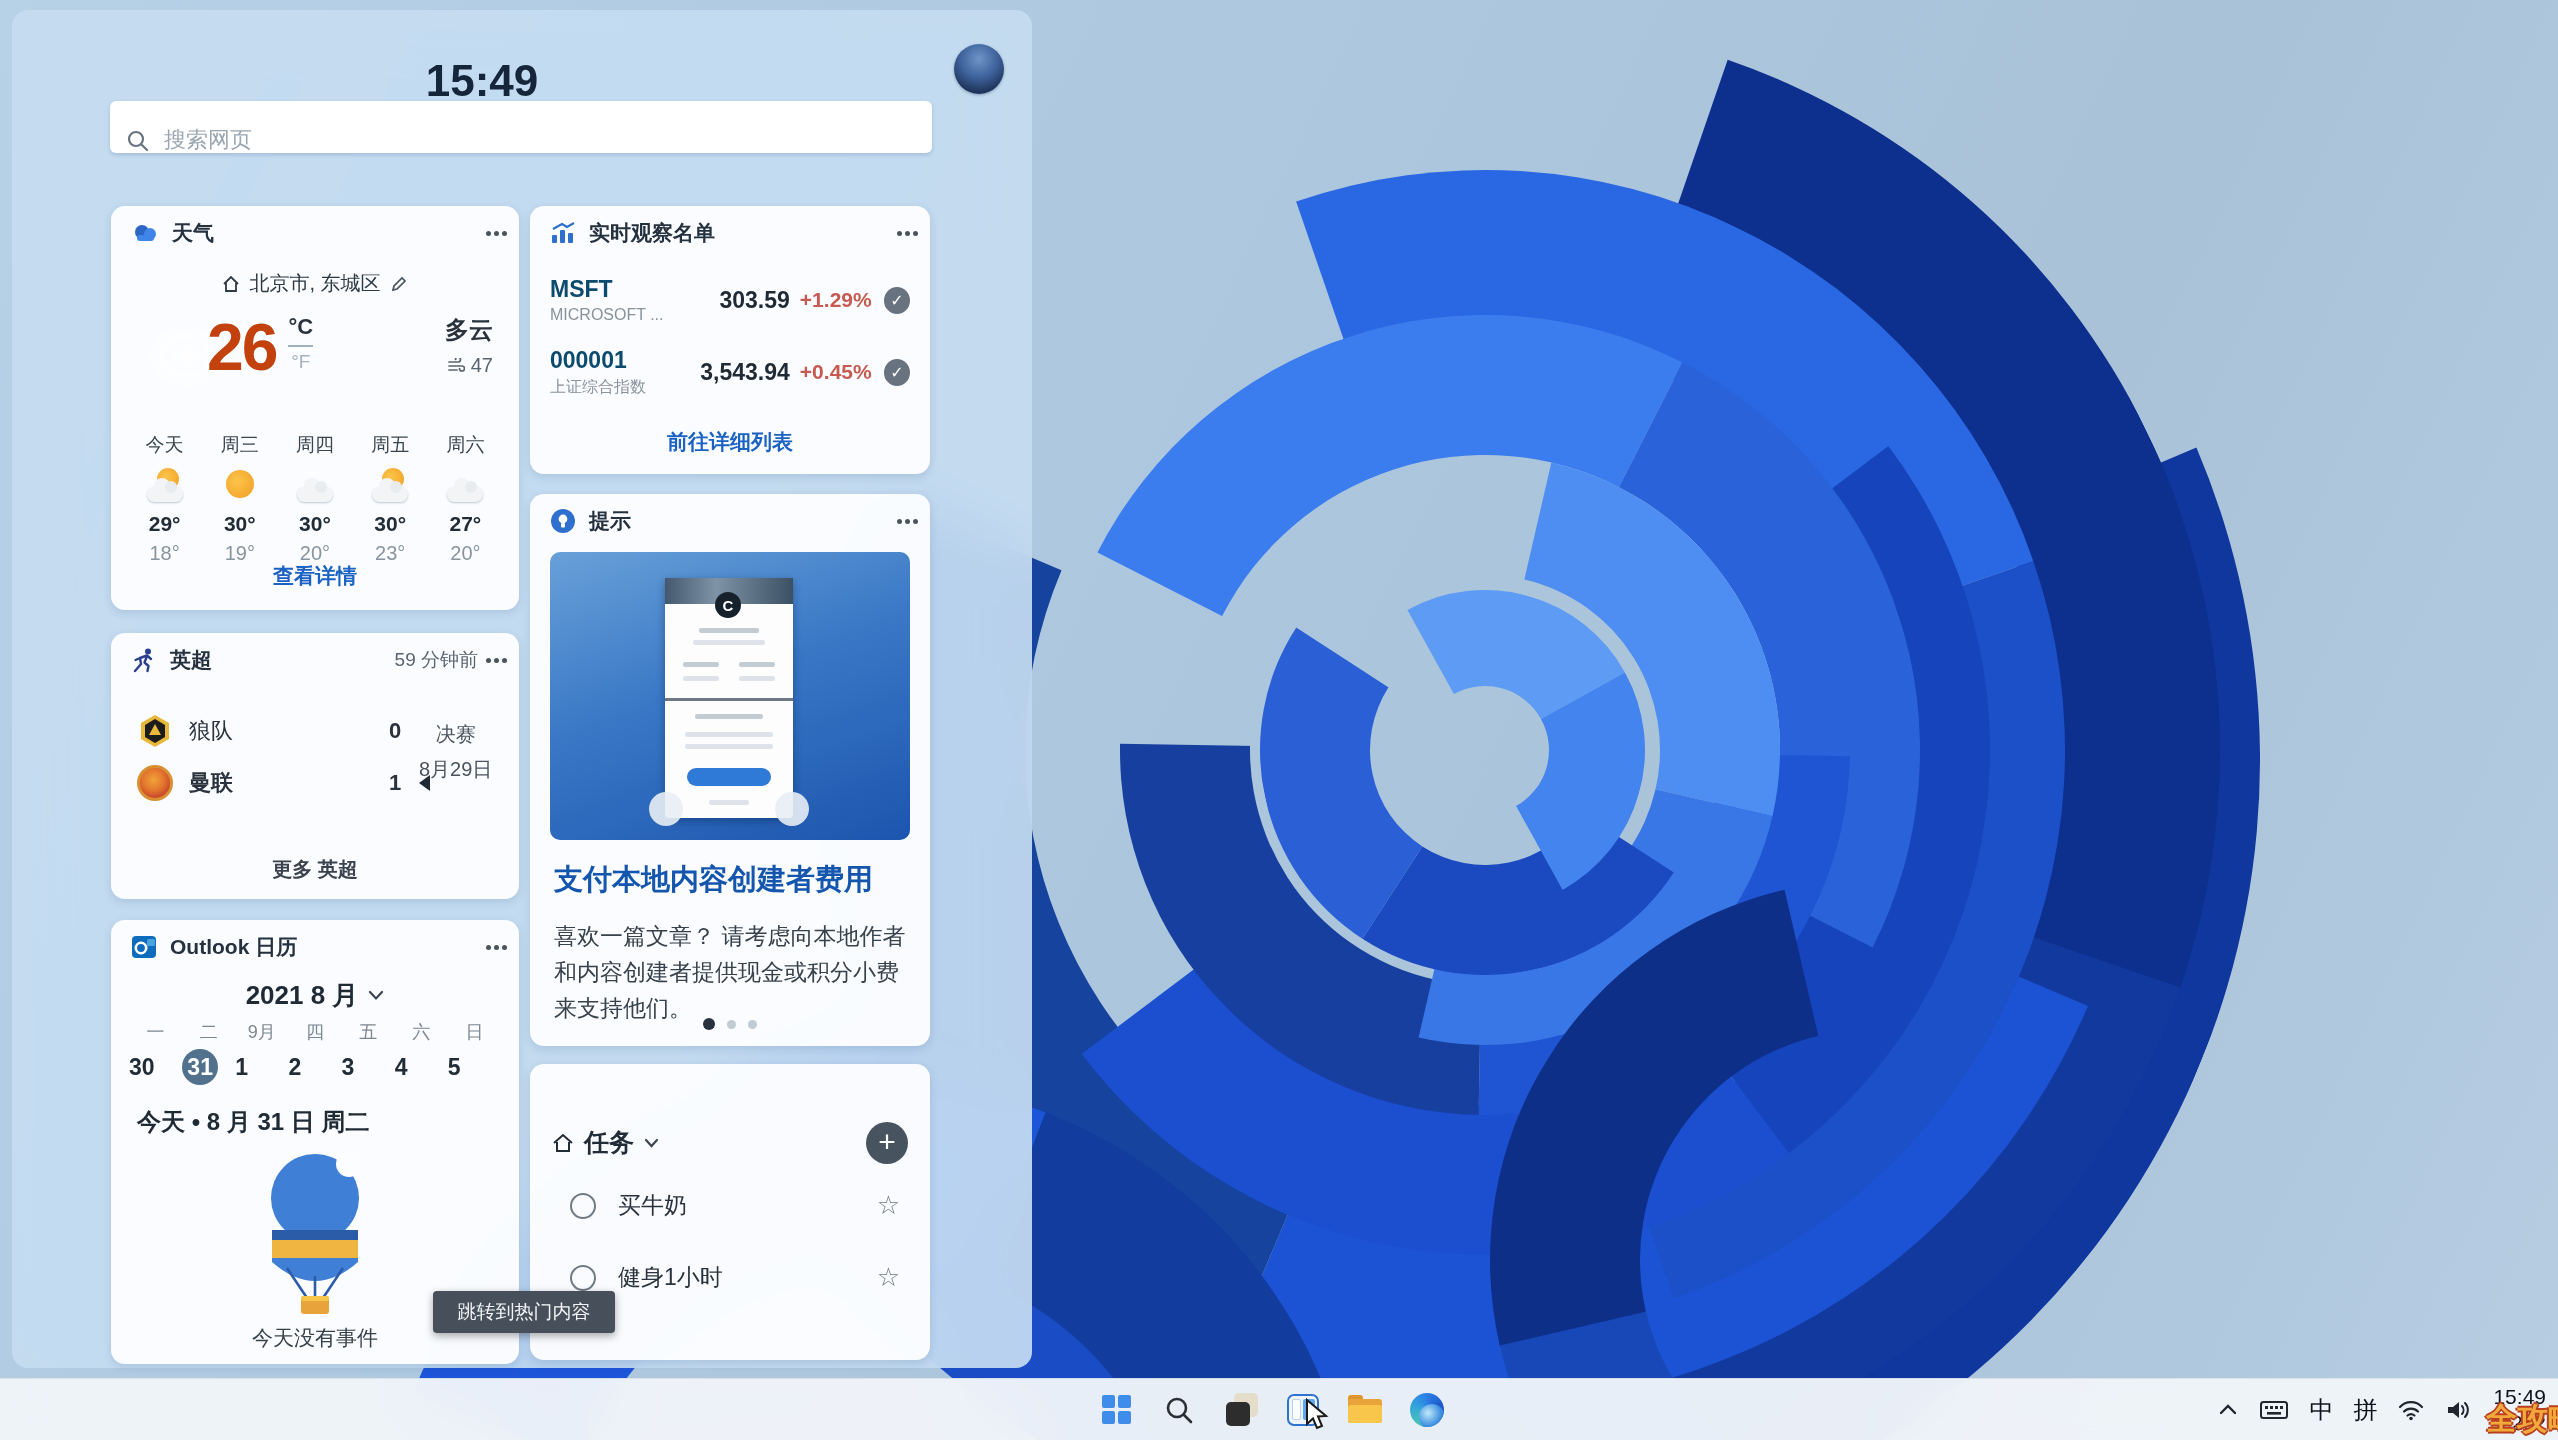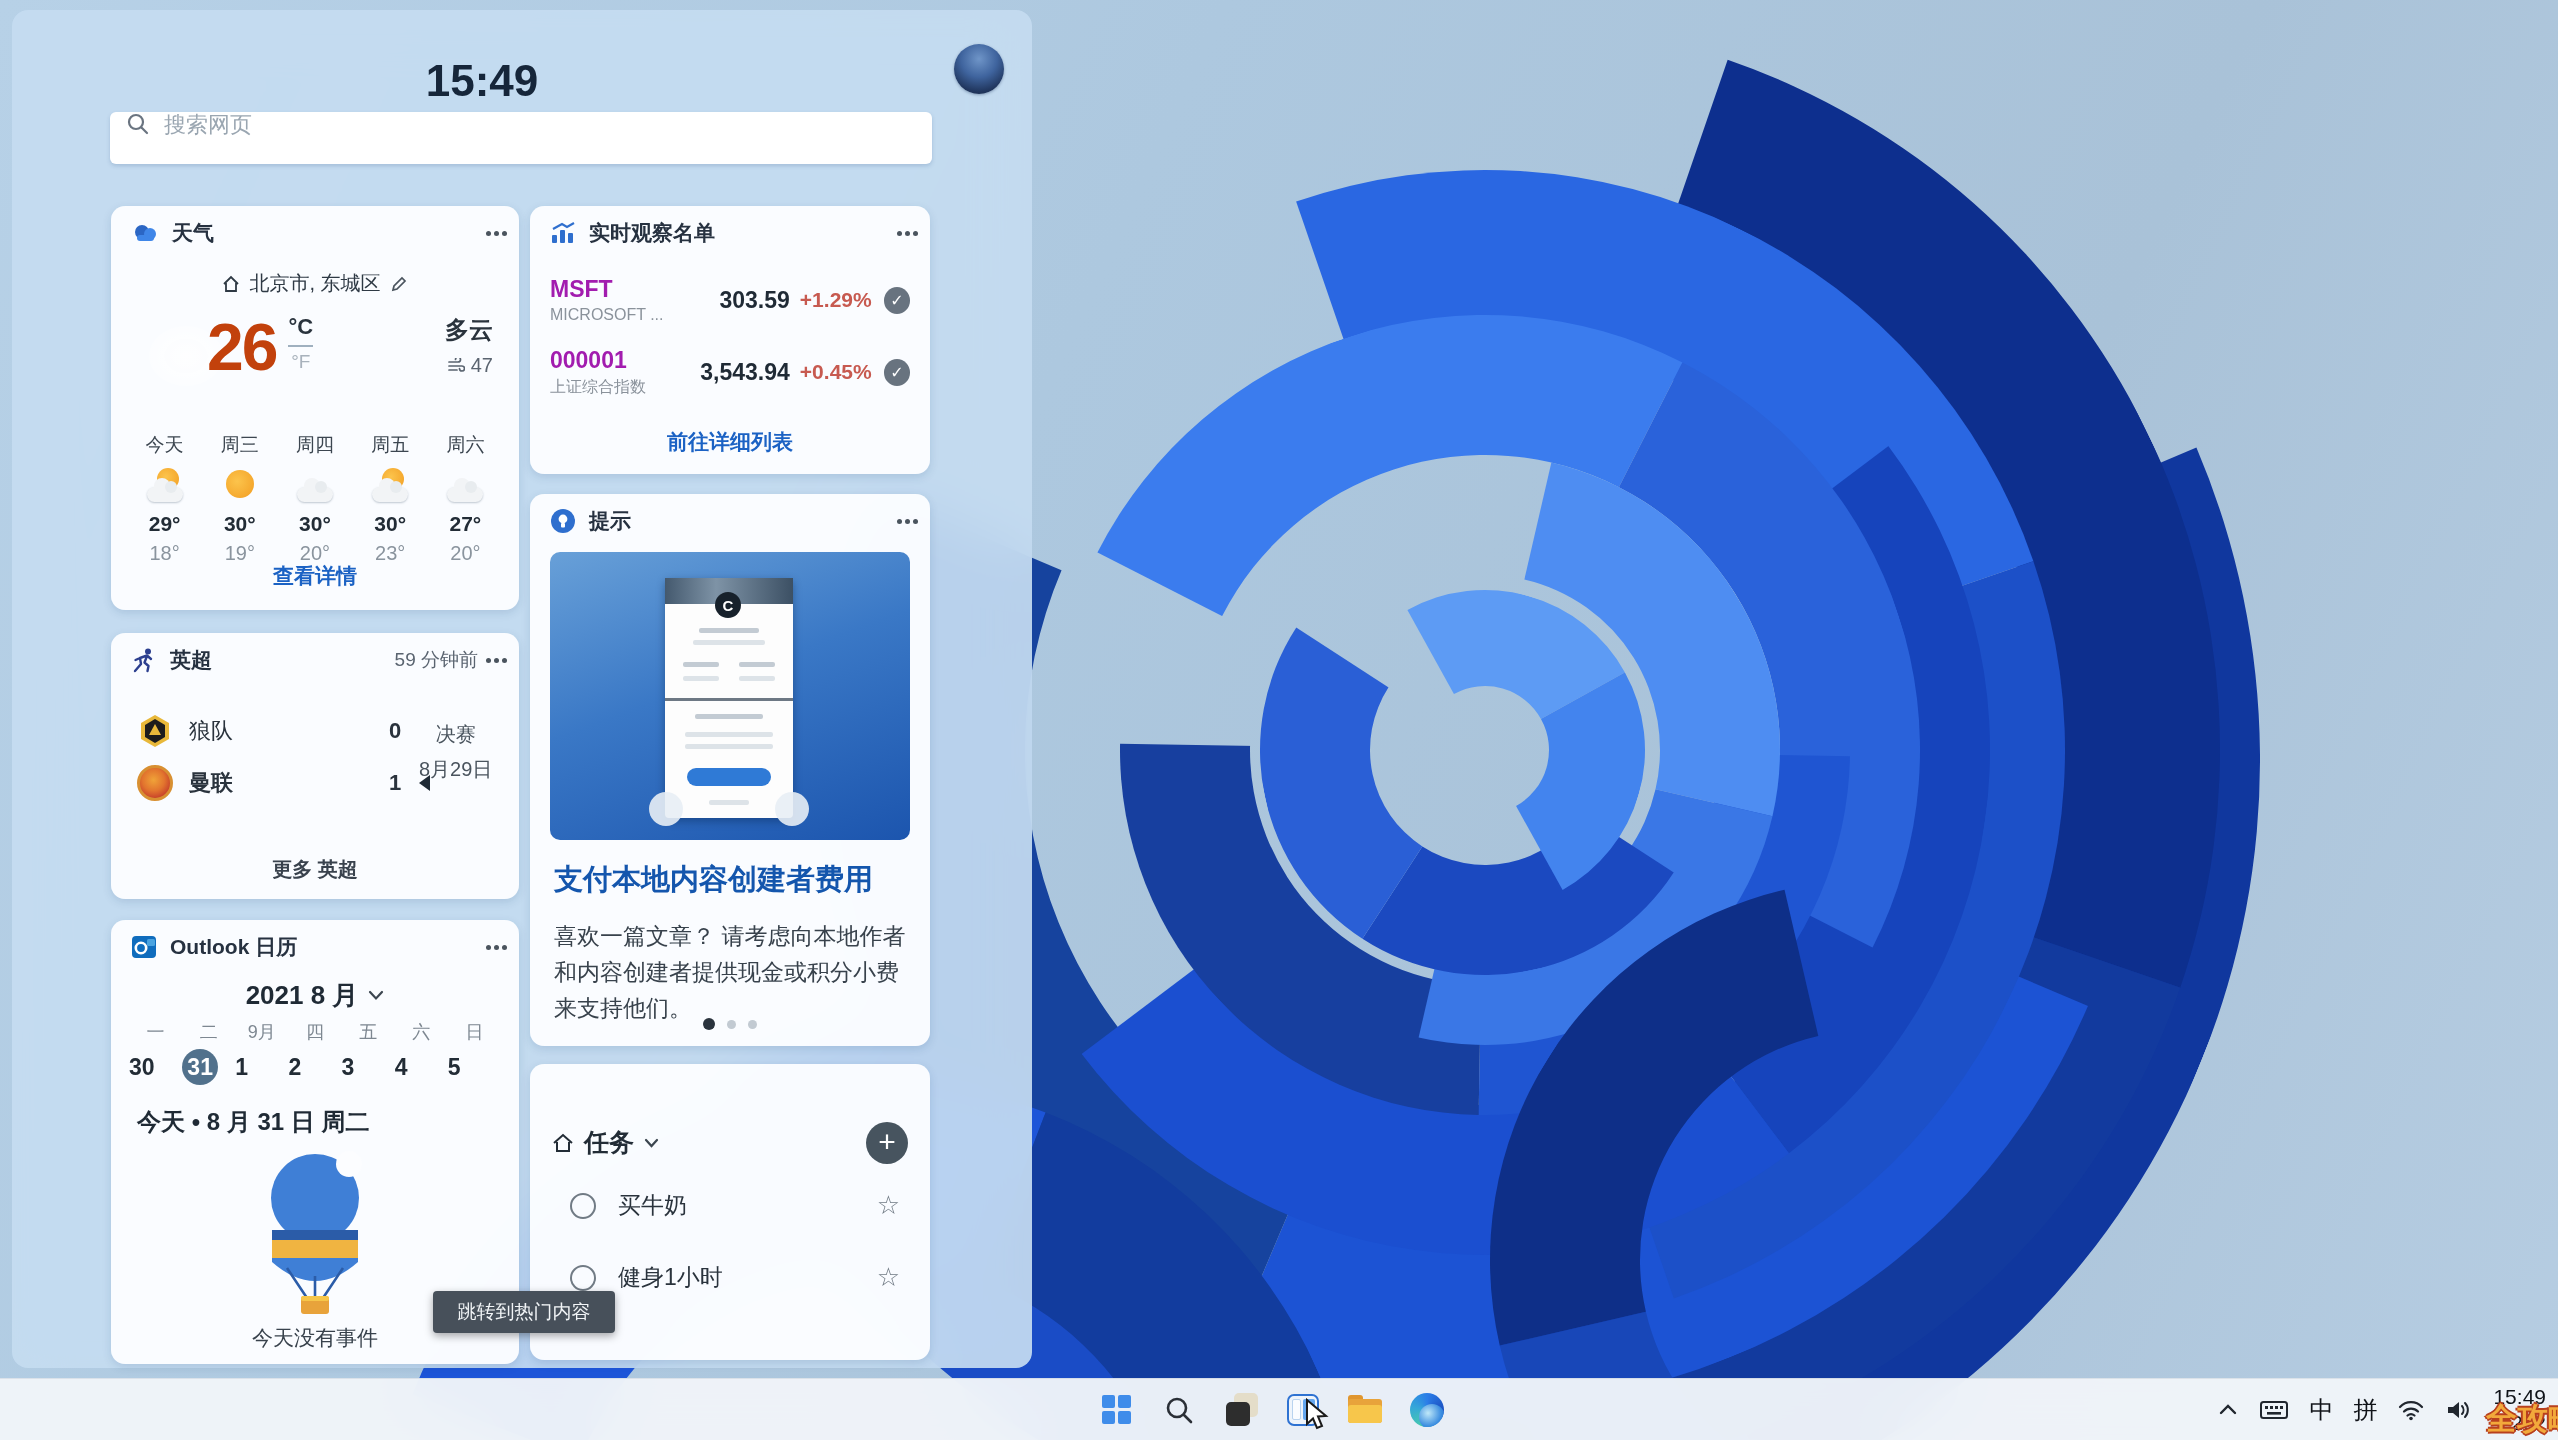--- a/index.html
+++ b/index.html
@@ -22,22 +22,22 @@
   .p10 { width:320px;  height:320px;  left:1325px; top:590px;  border-width:96px;  transform:rotate(16deg);  border-top-color:#5d9bf4; border-right-color:#4384ee; }
   .p11 { width:980px;  height:980px;  left:380px;  top:1080px; border-width:180px; transform:rotate(-24deg); border-top-color:#1d55d8; border-right-color:#123c9e; }
   .p12 { width:760px;  height:760px;  left:1490px; top:880px;  border-width:150px; transform:rotate(-148deg);border-top-color:#1847b8; border-right-color:#0e2f88; }
 
   
   .panel { position:absolute; left:12px; top:10px; width:1020px; height:1358px; border-radius:16px;
            background:rgba(197,220,240,0.93); backdrop-filter:blur(28px) saturate(1.2); z-index:10; }
   .panel-time { position:absolute; left:0; top:46px; width:940px; text-align:center; font-size:44px; font-weight:600; color:#16263a; }
   .avatar { position:absolute; left:942px; top:34px; width:50px; height:50px; border-radius:50%;
             background:radial-gradient(circle at 50% 30%,#6f95c8 0%,#3f649e 42%,#21375f 75%,#16243f 100%); box-shadow:0 1px 3px rgba(0,30,70,.35); }
-  .searchbar { position:absolute; left:98px; top:102px; width:822px; height:52px; background:#ffffff; border-radius:6px;
-               box-shadow:0 2px 4px rgba(20,60,110,.18); display:flex; align-items:flex-start; padding:0 16px; gap:14px; }
+  .searchbar { position:absolute; left:98px; top:91px; width:822px; height:52px; background:#ffffff; border-radius:6px;
+               box-shadow:0 2px 4px rgba(20,60,110,.18); display:flex; align-items:flex-end; padding:0 16px; gap:14px; }
   .searchbar input { border:none; outline:none; flex:1; font-size:22px; color:#333; font-family:inherit; background:transparent; }
   .searchbar input::placeholder { color:#9aa6b1; }
 
   
   .card { position:absolute; background:rgba(252,253,255,0.95); border-radius:14px; box-shadow:0 3px 10px rgba(15,55,105,.14); }
   .card-head { position:absolute; left:0; top:0; width:100%; height:54px; display:flex; align-items:center; padding:0 20px; gap:13px; }
   .w-title { font-size:21px; font-weight:600; color:#263140; }
   .head-right { margin-left:auto; display:flex; align-items:center; gap:16px; }
   .updated { font-size:19px; color:#5a6470; }
   .dots-icon { width:5px; height:5px; background:#4a545e; border-radius:50%; box-shadow:-8px 0 0 #4a545e, 8px 0 0 #4a545e; cursor:pointer; }
@@ -66,21 +66,21 @@
   .cloud-shape::before { content:""; position:absolute; left:7px; top:-9px; width:16px; height:16px; background:#f2f4f6; border-radius:50%; }
   .cloud-shape::after  { content:""; position:absolute; right:6px; top:-6px; width:12px; height:12px; background:#e8ecef; border-radius:50%; }
   .fc-icon.partly .sun-core { left:14px; top:0; width:22px; height:22px; }
   .weather .card-link { bottom:20px; }
 
   
   .card.stocks { left:518px; top:196px; width:400px; height:268px; }
   .stock-row { position:absolute; left:20px; width:360px; height:56px; display:flex; align-items:center; }
   .stock-row.r0 { top:66px; } .stock-row.r1 { top:138px; }
   .stk-names { width:138px; }
-  .stk-sym { font-size:23px; font-weight:700; color:#a21caf; }
+  .stk-sym { font-size:23px; font-weight:700; color:#0c4a6e; }
   .stk-name { font-size:16px; color:#8a929b; margin-top:3px; white-space:nowrap; overflow:hidden; }
   .stk-price { width:108px; text-align:right; font-size:23px; font-weight:700; color:#1f2a35; }
   .stk-chg { width:84px; text-align:right; font-size:21px; font-weight:600; color:#c75a50; }
   .stk-badge { margin-left:12px; width:27px; height:27px; border-radius:50%; background:#68737f; color:#fff; font-size:16px; display:flex; align-items:center; justify-content:center; }
   .stk-badge::before { content:"\2713"; }
   .stocks .card-link { bottom:18px; }
 
   
   .card.tips { left:518px; top:484px; width:400px; height:552px; }
   .tips-img { position:absolute; left:20px; top:58px; width:360px; height:288px; border-radius:10px; overflow:hidden;

